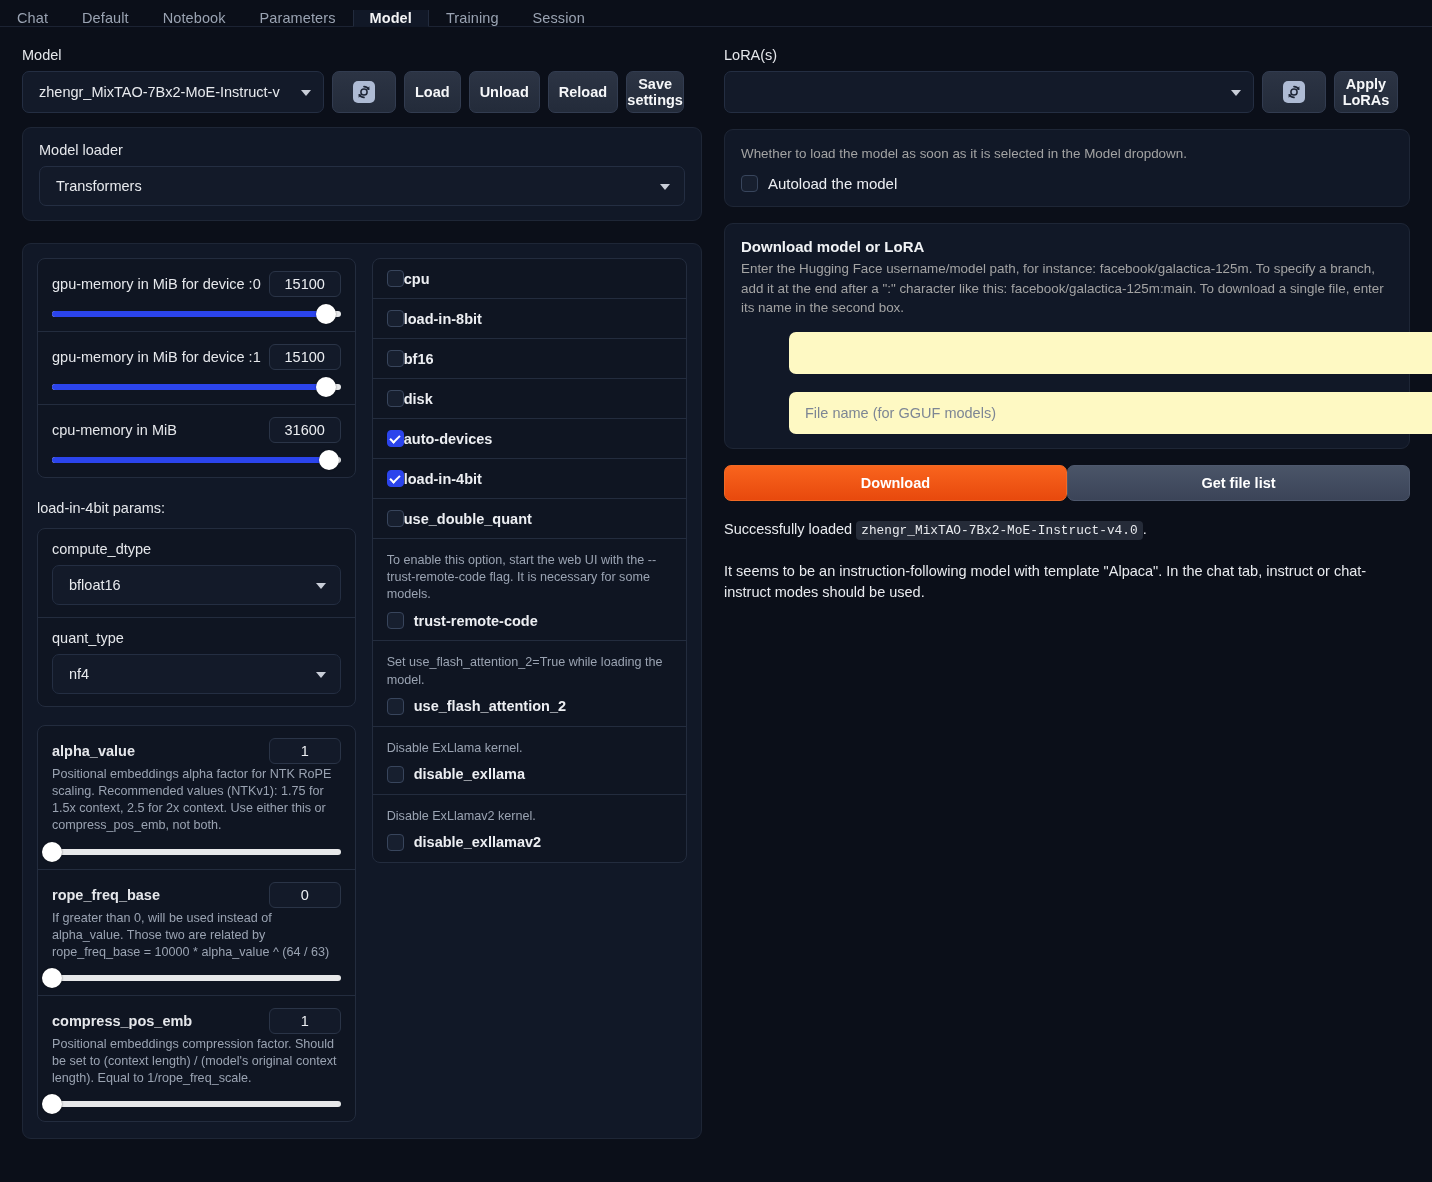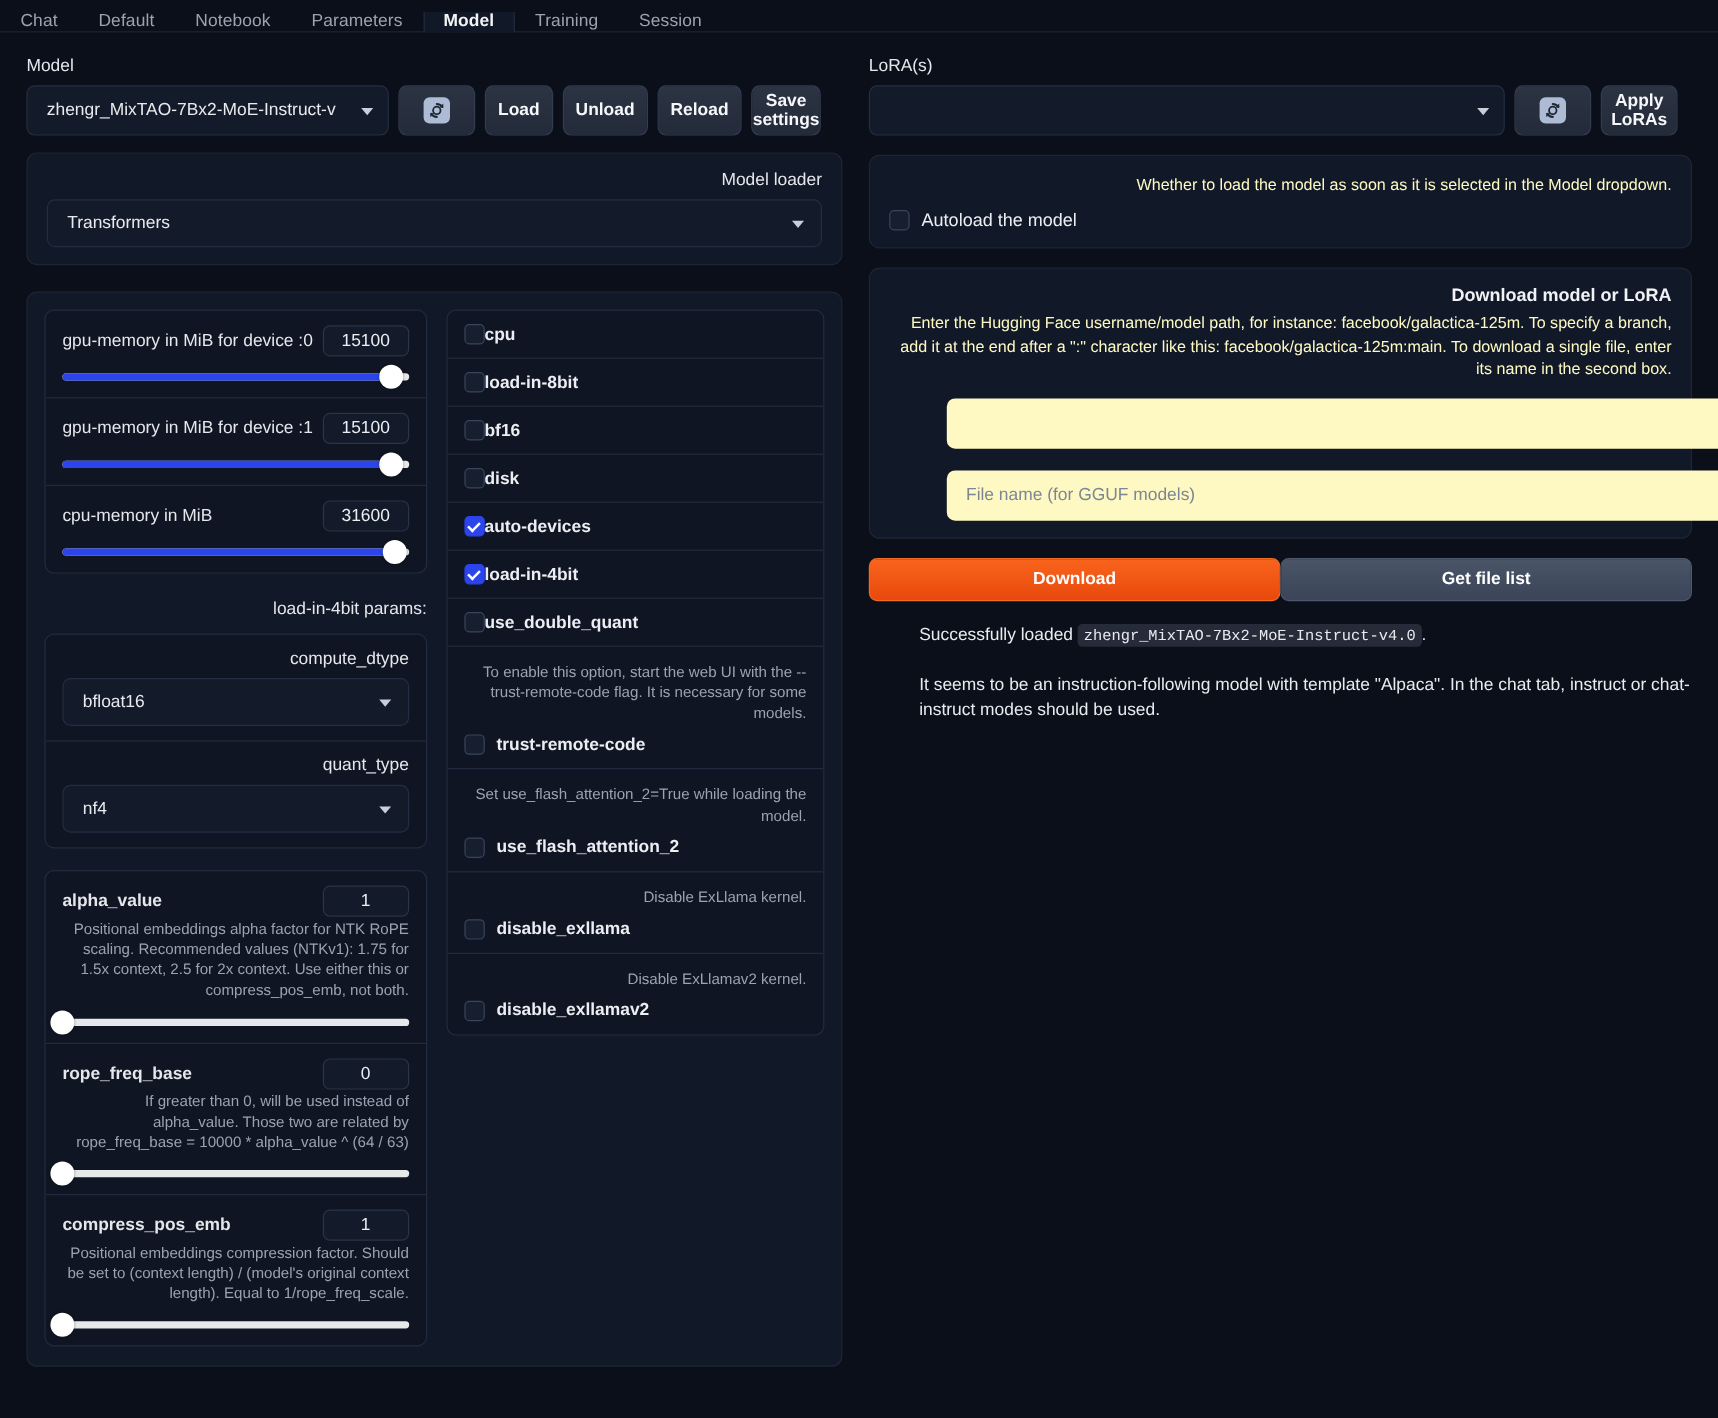--- a/index.html
+++ b/index.html
@@ -89,21 +89,20 @@
     background: #aebbd4;
     display: flex; align-items: center; justify-content: center;
   }
   .refresh-glyph svg { display: block; }
 
   
   .panel {
     background: #111827;
     border: 1px solid #1e2636;
     border-radius: 9px;
-    text-align: right;
   }
   .panel-pad { padding: 14px 16px; }
 
   .inner-group {
     border: 1px solid #232c3e;
     border-radius: 8px;
     overflow: hidden;
     background: #0f1522;
   }
   .inner-row { padding: 12px 14px; border-bottom: 1px solid #232c3e; }
@@ -188,21 +187,21 @@
     border: solid #fff; border-width: 0 2px 2px 0;
     transform: rotate(45deg); margin-top: -2px;
   }
   .cb-label { font-size: 14.5px; color: #eceef2; font-weight: bold; }
   .check-block { padding: 11px 14px; border-bottom: 1px solid #232c3e; }
   .check-block:last-child { border-bottom: none; }
   .check-block .desc { margin-bottom: 9px; }
   .check-block .inline { display: flex; align-items: center; gap: 10px; }
 
   
-  .note { font-size: 13.4px; color: #fef9c3; line-height: 1.45; }
+  .note { font-size: 13.4px; color: #a3a3a3; line-height: 1.45; }
   .dl-title { font-size: 15px; color: #f0f2f5; font-weight: bold; margin-bottom: 4px; }
   .textbox {
     background: #fef9c3;
     border: 2px solid #fef9c3;
     border-radius: 7px;
     height: 42px; width: 100%;
     display: flex; align-items: center;
     padding: 0 14px;
     font-size: 14.5px; color: #7d8694; margin-left: 48px;
   }
@@ -216,21 +215,21 @@
     cursor: pointer;
   }
   .btn-filelist {
     flex: 1; height: 36px; border-radius: 7px;
     background: linear-gradient(180deg,#4a5568 0%, #3b4458 100%);
     border: 1px solid #4e586d;
     color: #fff; font-weight: bold; font-size: 14.5px;
     display: flex; align-items: center; justify-content: center;
     cursor: pointer;
   }
-  .status { margin-top: 18px; font-size: 14.5px; color: #e9ebef; line-height: 1.5; margin-left: 42px; }
+  .status { margin-top: 18px; font-size: 14.5px; color: #e9ebef; line-height: 1.5; }
   .status code {
     font-family: "Liberation Mono", monospace;
     font-size: 12.8px;
     background: #252b38;
     border-radius: 4px;
     padding: 2px 5px;
     color: #e8eaee;
   }
   .status p.second { margin-top: 20px; }
 </style>

